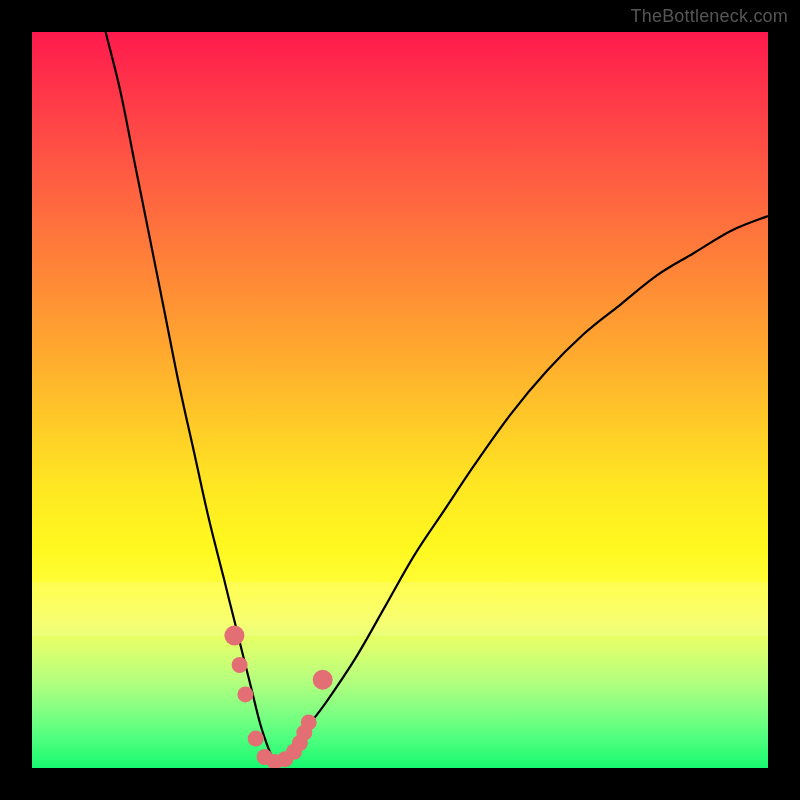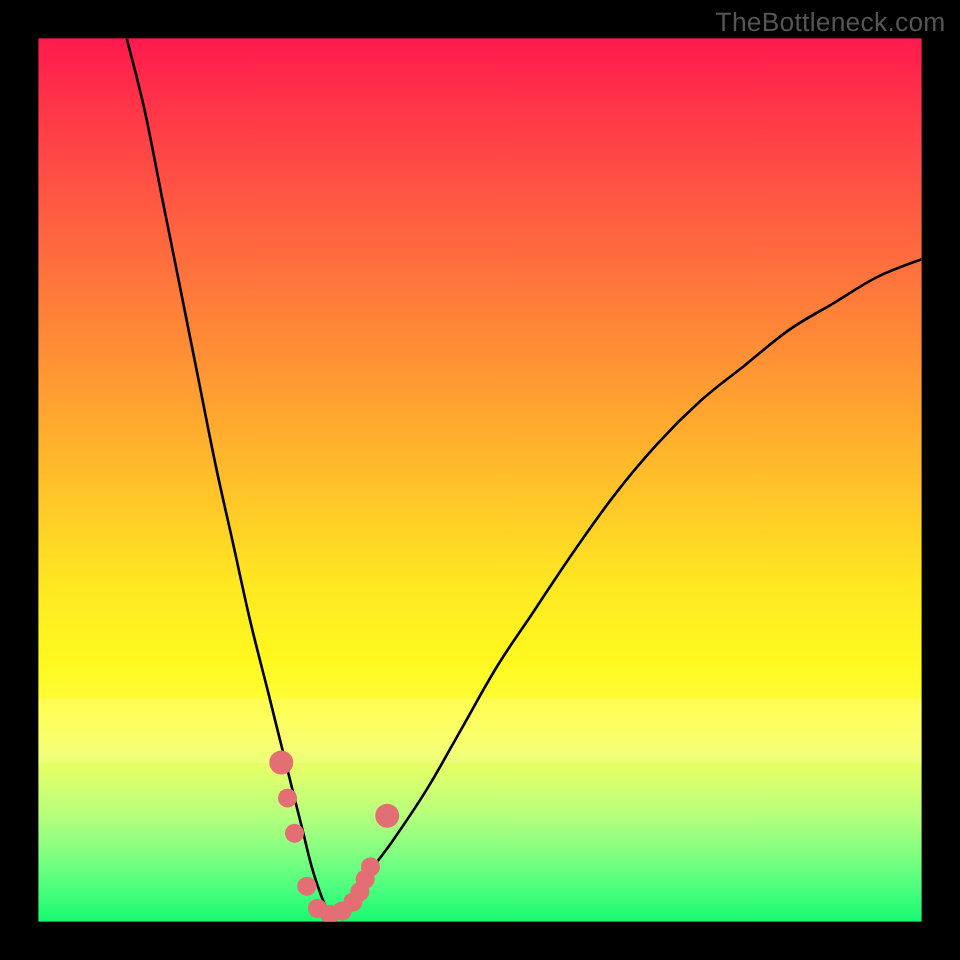--- a/index.html
+++ b/index.html
@@ -44,21 +44,21 @@
       #85ff82 92%,
       #4fff7e 96%,
       #17f96f 100%
     );
   }
   .watermark {
     position: absolute;
     top: 6px;
     right: 12px;
     color: #555;
-    font-size: 22px;
+    font-size: 18px;
     letter-spacing: 0.2px;
     z-index: 30;
   }
   svg.curves {
     position: absolute;
     left: 0;
     top: 0;
     width: 736px;
     height: 736px;
   }

